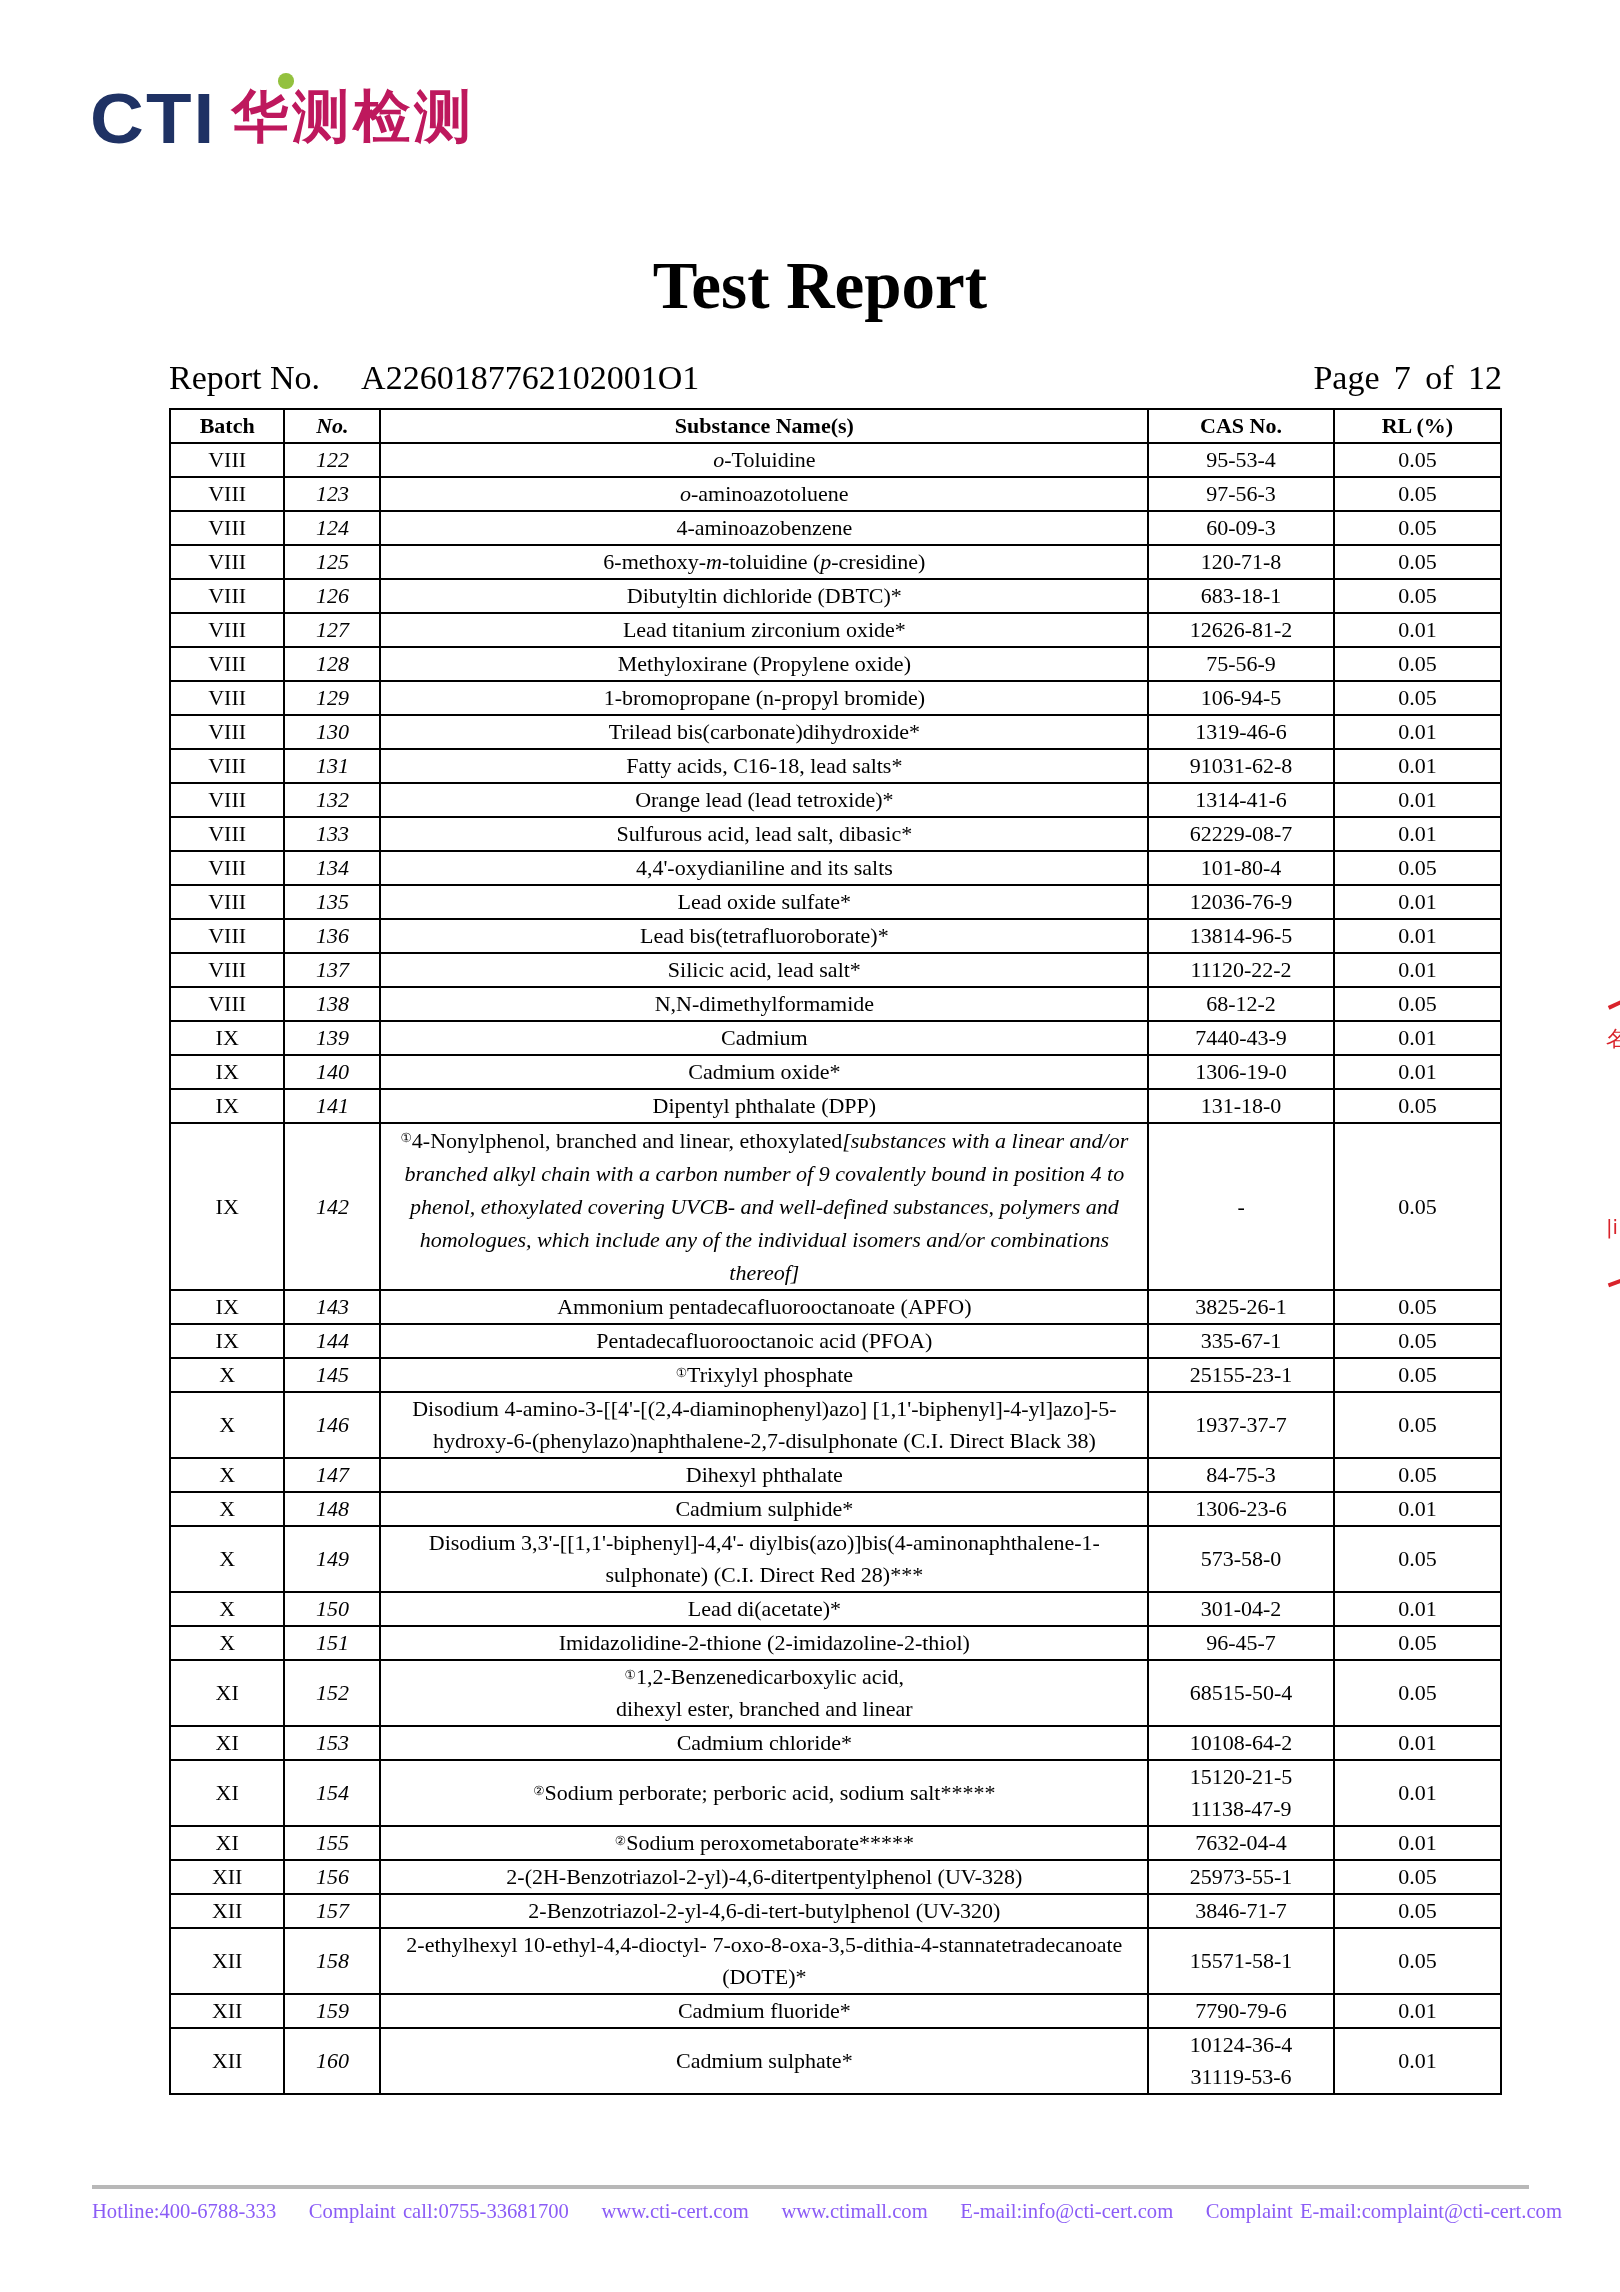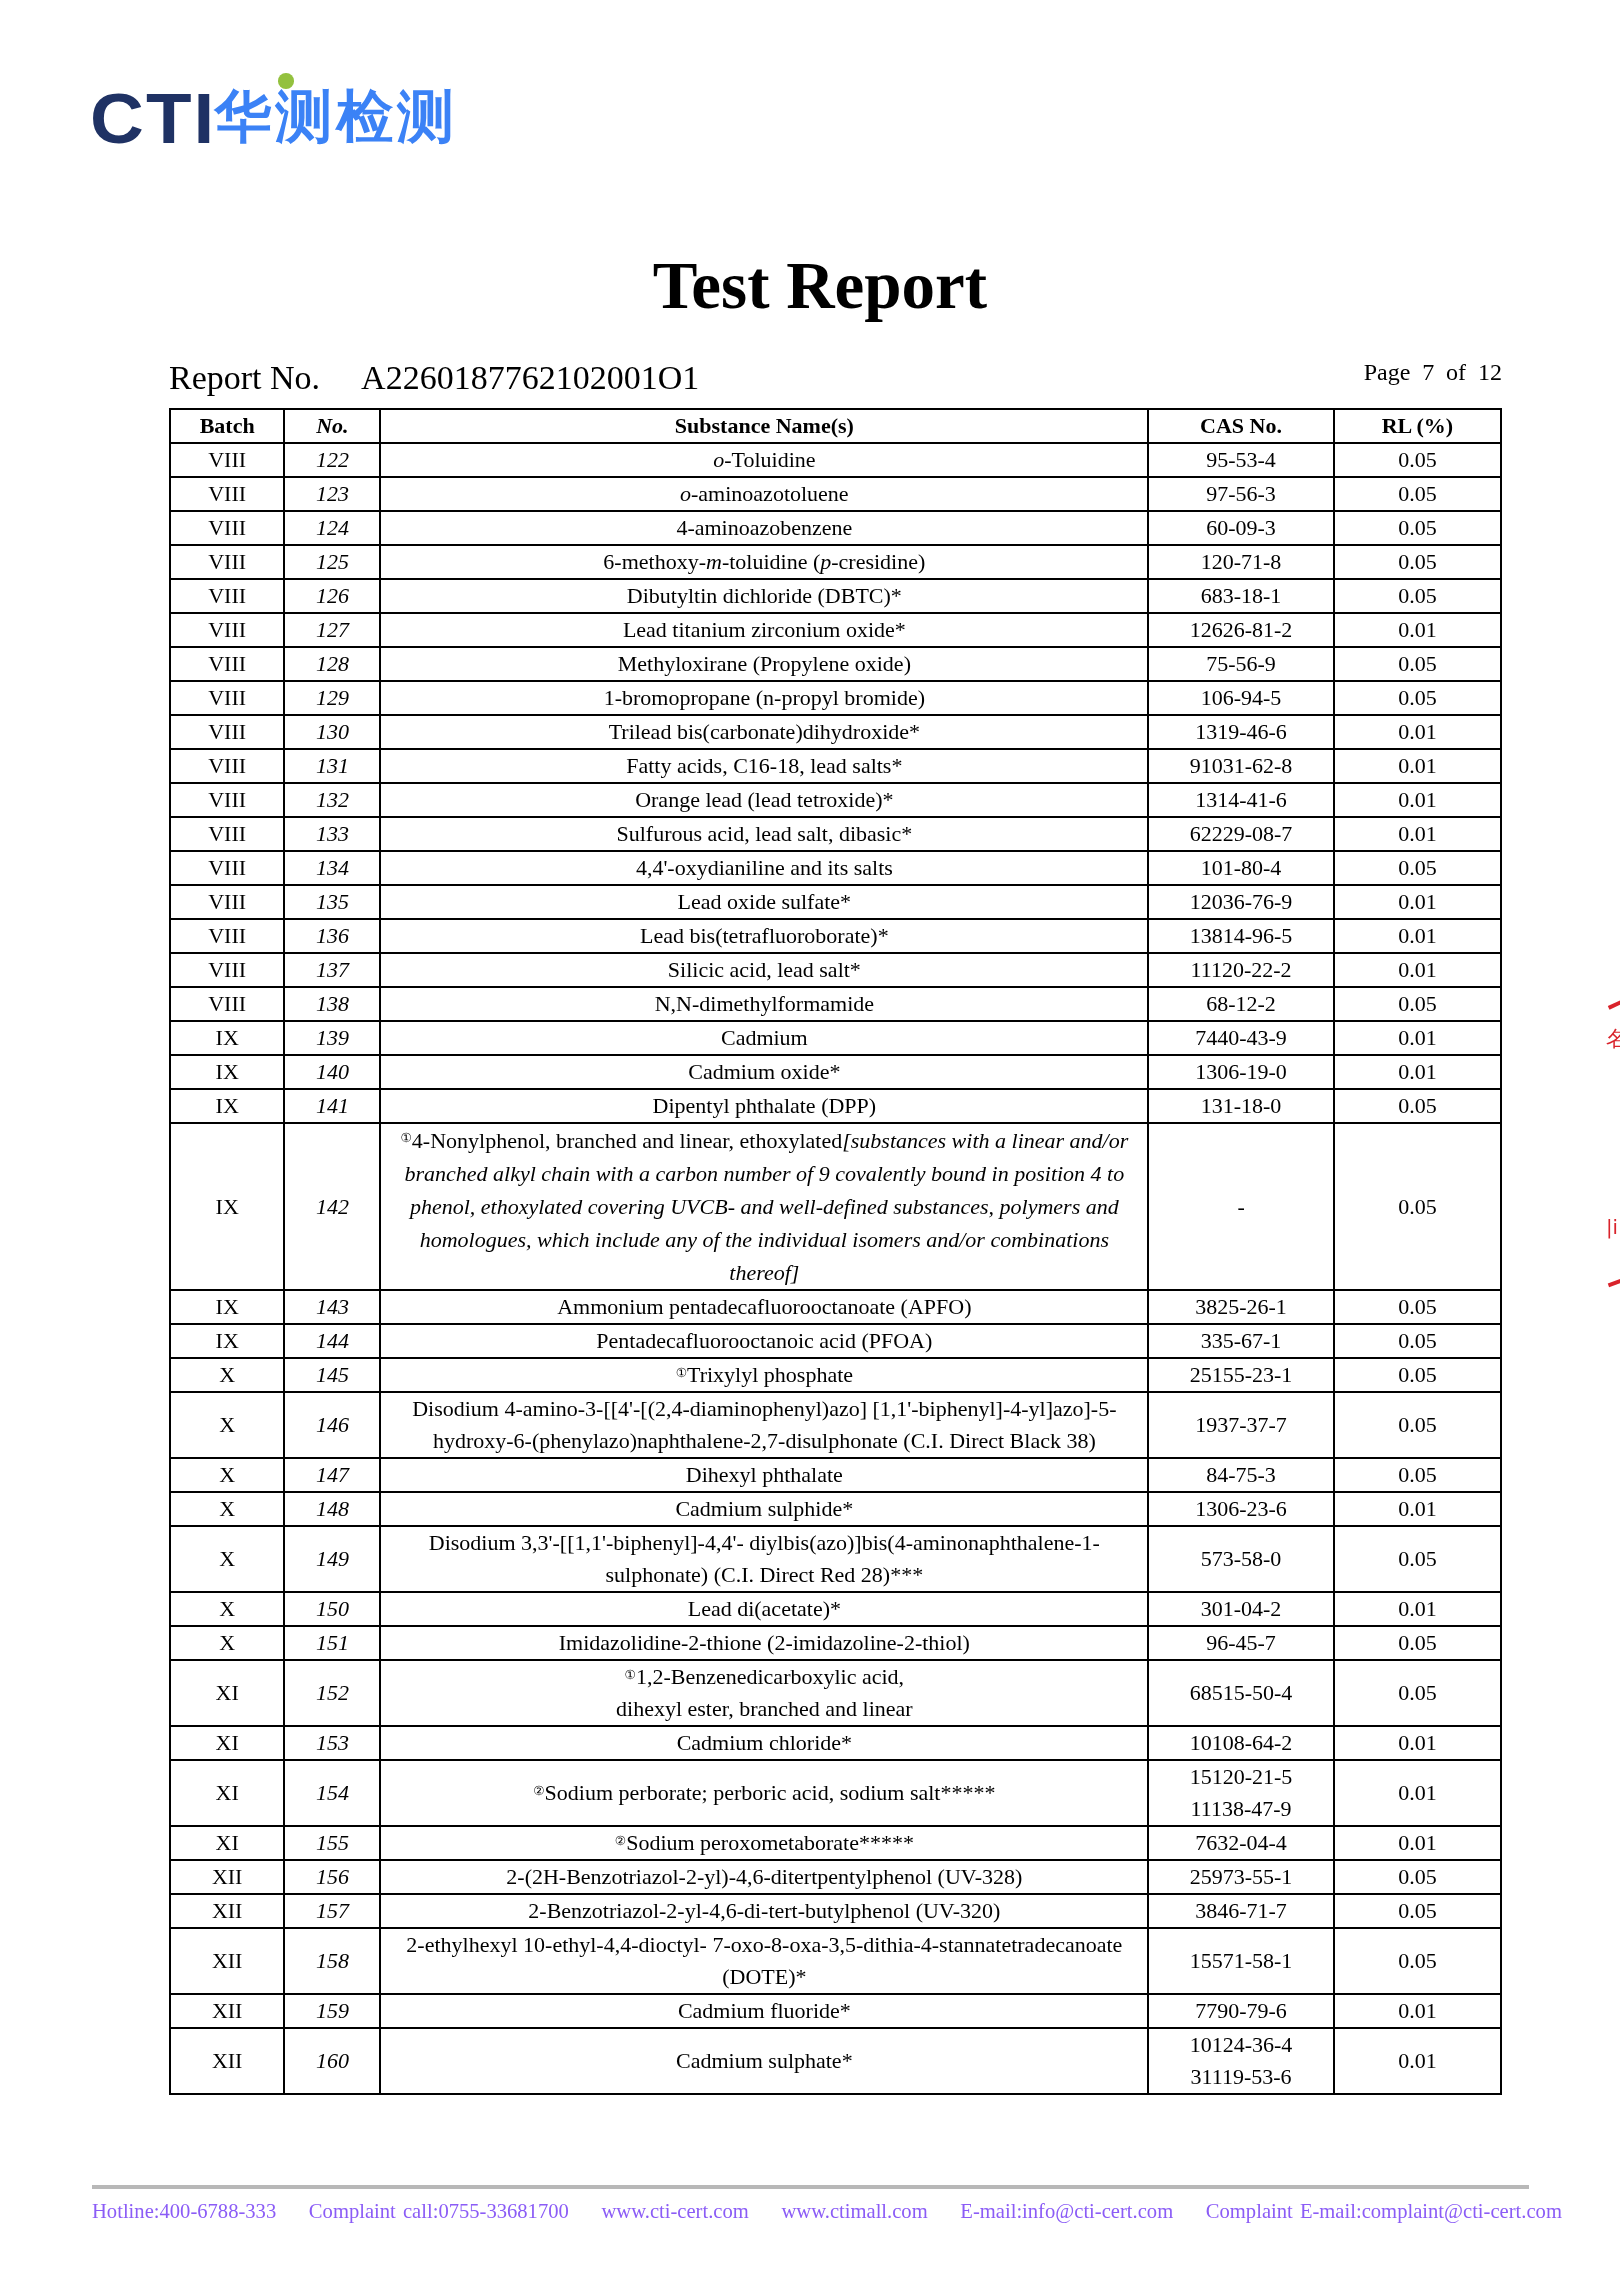--- a/index.html
+++ b/index.html
@@ -1,24 +1,24 @@
 <!DOCTYPE html>
 <html><head>
 <meta charset="utf-8">
 <style>
   html, body { margin:0; padding:0; background:#ffffff; }
   body { width:1620px; height:2293px; position:relative; overflow:hidden; font-family:"Liberation Serif", serif; color:#000; }
   .logo { position:absolute; left:90px; top:69px; height:98px; display:flex; align-items:center; }
   .logo-cti { font-family:"Liberation Sans", sans-serif; font-weight:bold; font-size:71px; color:#1f3264; letter-spacing:2px; line-height:1; position:relative; transform:scaleX(1.05); transform-origin:left; }
   .logo-dot { position:absolute; left:188px; top:3.9px; width:15.7px; height:15.7px; border-radius:50%; background:#93c13e; }
-  .logo-cn { font-family:"DejaVu Sans", sans-serif; font-weight:bold; font-size:57px; color:#3b82f6; margin-left:4px; line-height:1; letter-spacing:3.9px; padding-bottom:3.9px; }
+  .logo-cn { font-family:"DejaVu Sans", sans-serif; font-weight:bold; font-size:57px; color:#be185d; margin-left:21px; line-height:1; letter-spacing:3.9px; padding-bottom:3.9px; }
   .title { position:absolute; left:0; width:1640px; top:247px; text-align:center; font-size:67px; font-weight:bold; }
   .report-no { position:absolute; left:169px; top:359px; font-size:34px; }
   .report-no .val { margin-left:41px; }
-  .page-no { position:absolute; right:118px; top:359px; font-size:24px; word-spacing:5.9px; }
+  .page-no { position:absolute; right:118px; top:359px; font-size:34px; word-spacing:5.9px; }
   table.results { position:absolute; left:169px; top:408px; width:1333px; border-collapse:collapse; font-size:22px; }
   table.results th, table.results td { border:2.5px solid #000; text-align:center; vertical-align:middle; padding:0 5.9px; line-height:32px; }
   table.results th { font-weight:bold; height:30px; }
   table.results td { height:30px; }
   .c-batch { width:104px; } .c-no { width:86px;font-style:italic; } .c-name { width:740px; } .c-cas { width:180px; } .c-rl { width:162px; }
   .long { line-height:33px !important; }
   sup.note { font-size:12.7px; vertical-align:top; position:relative; top:-2px; }
   .footer-line { position:absolute; left:92px; top:2185px; width:1437px; height:3.9px; background:#b8b8b8; }
   .footer { position:absolute; left:92px; top:2200px; font-family:"Liberation Serif", serif; font-size:20.6px; color:#8b5cf6; word-spacing:2px; white-space:nowrap; }
   .footer span { margin-right:25.5px; }

